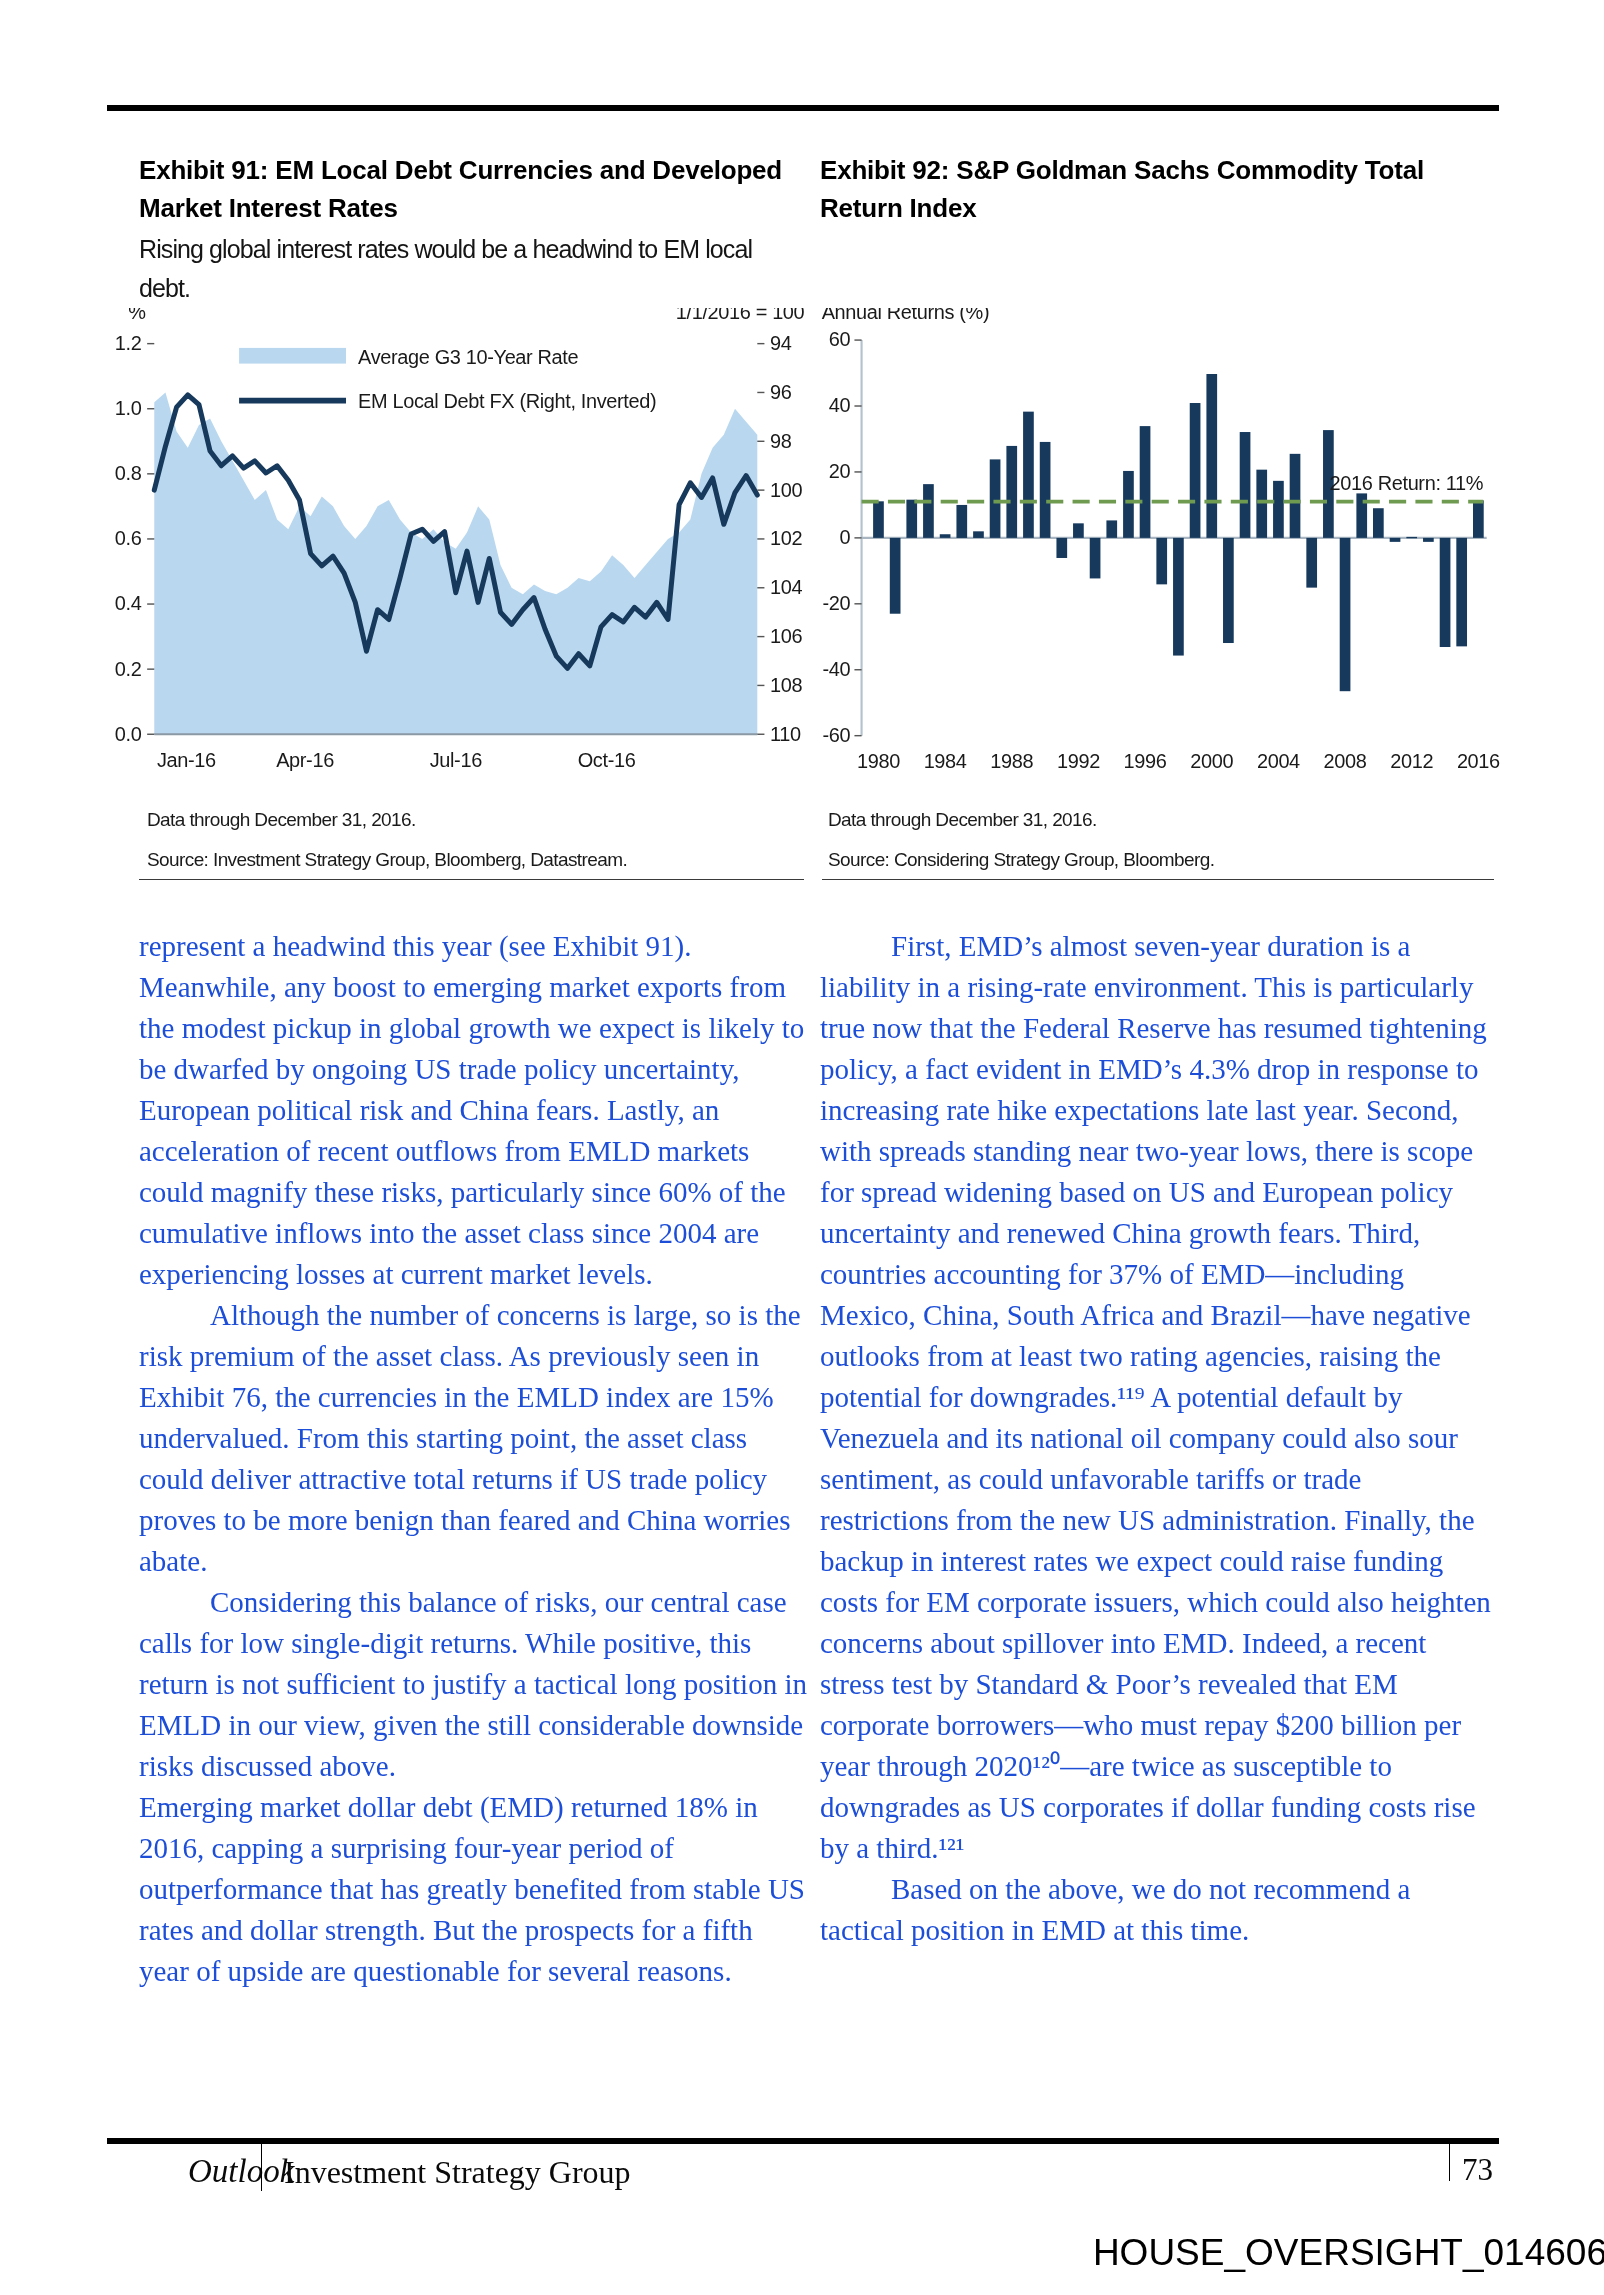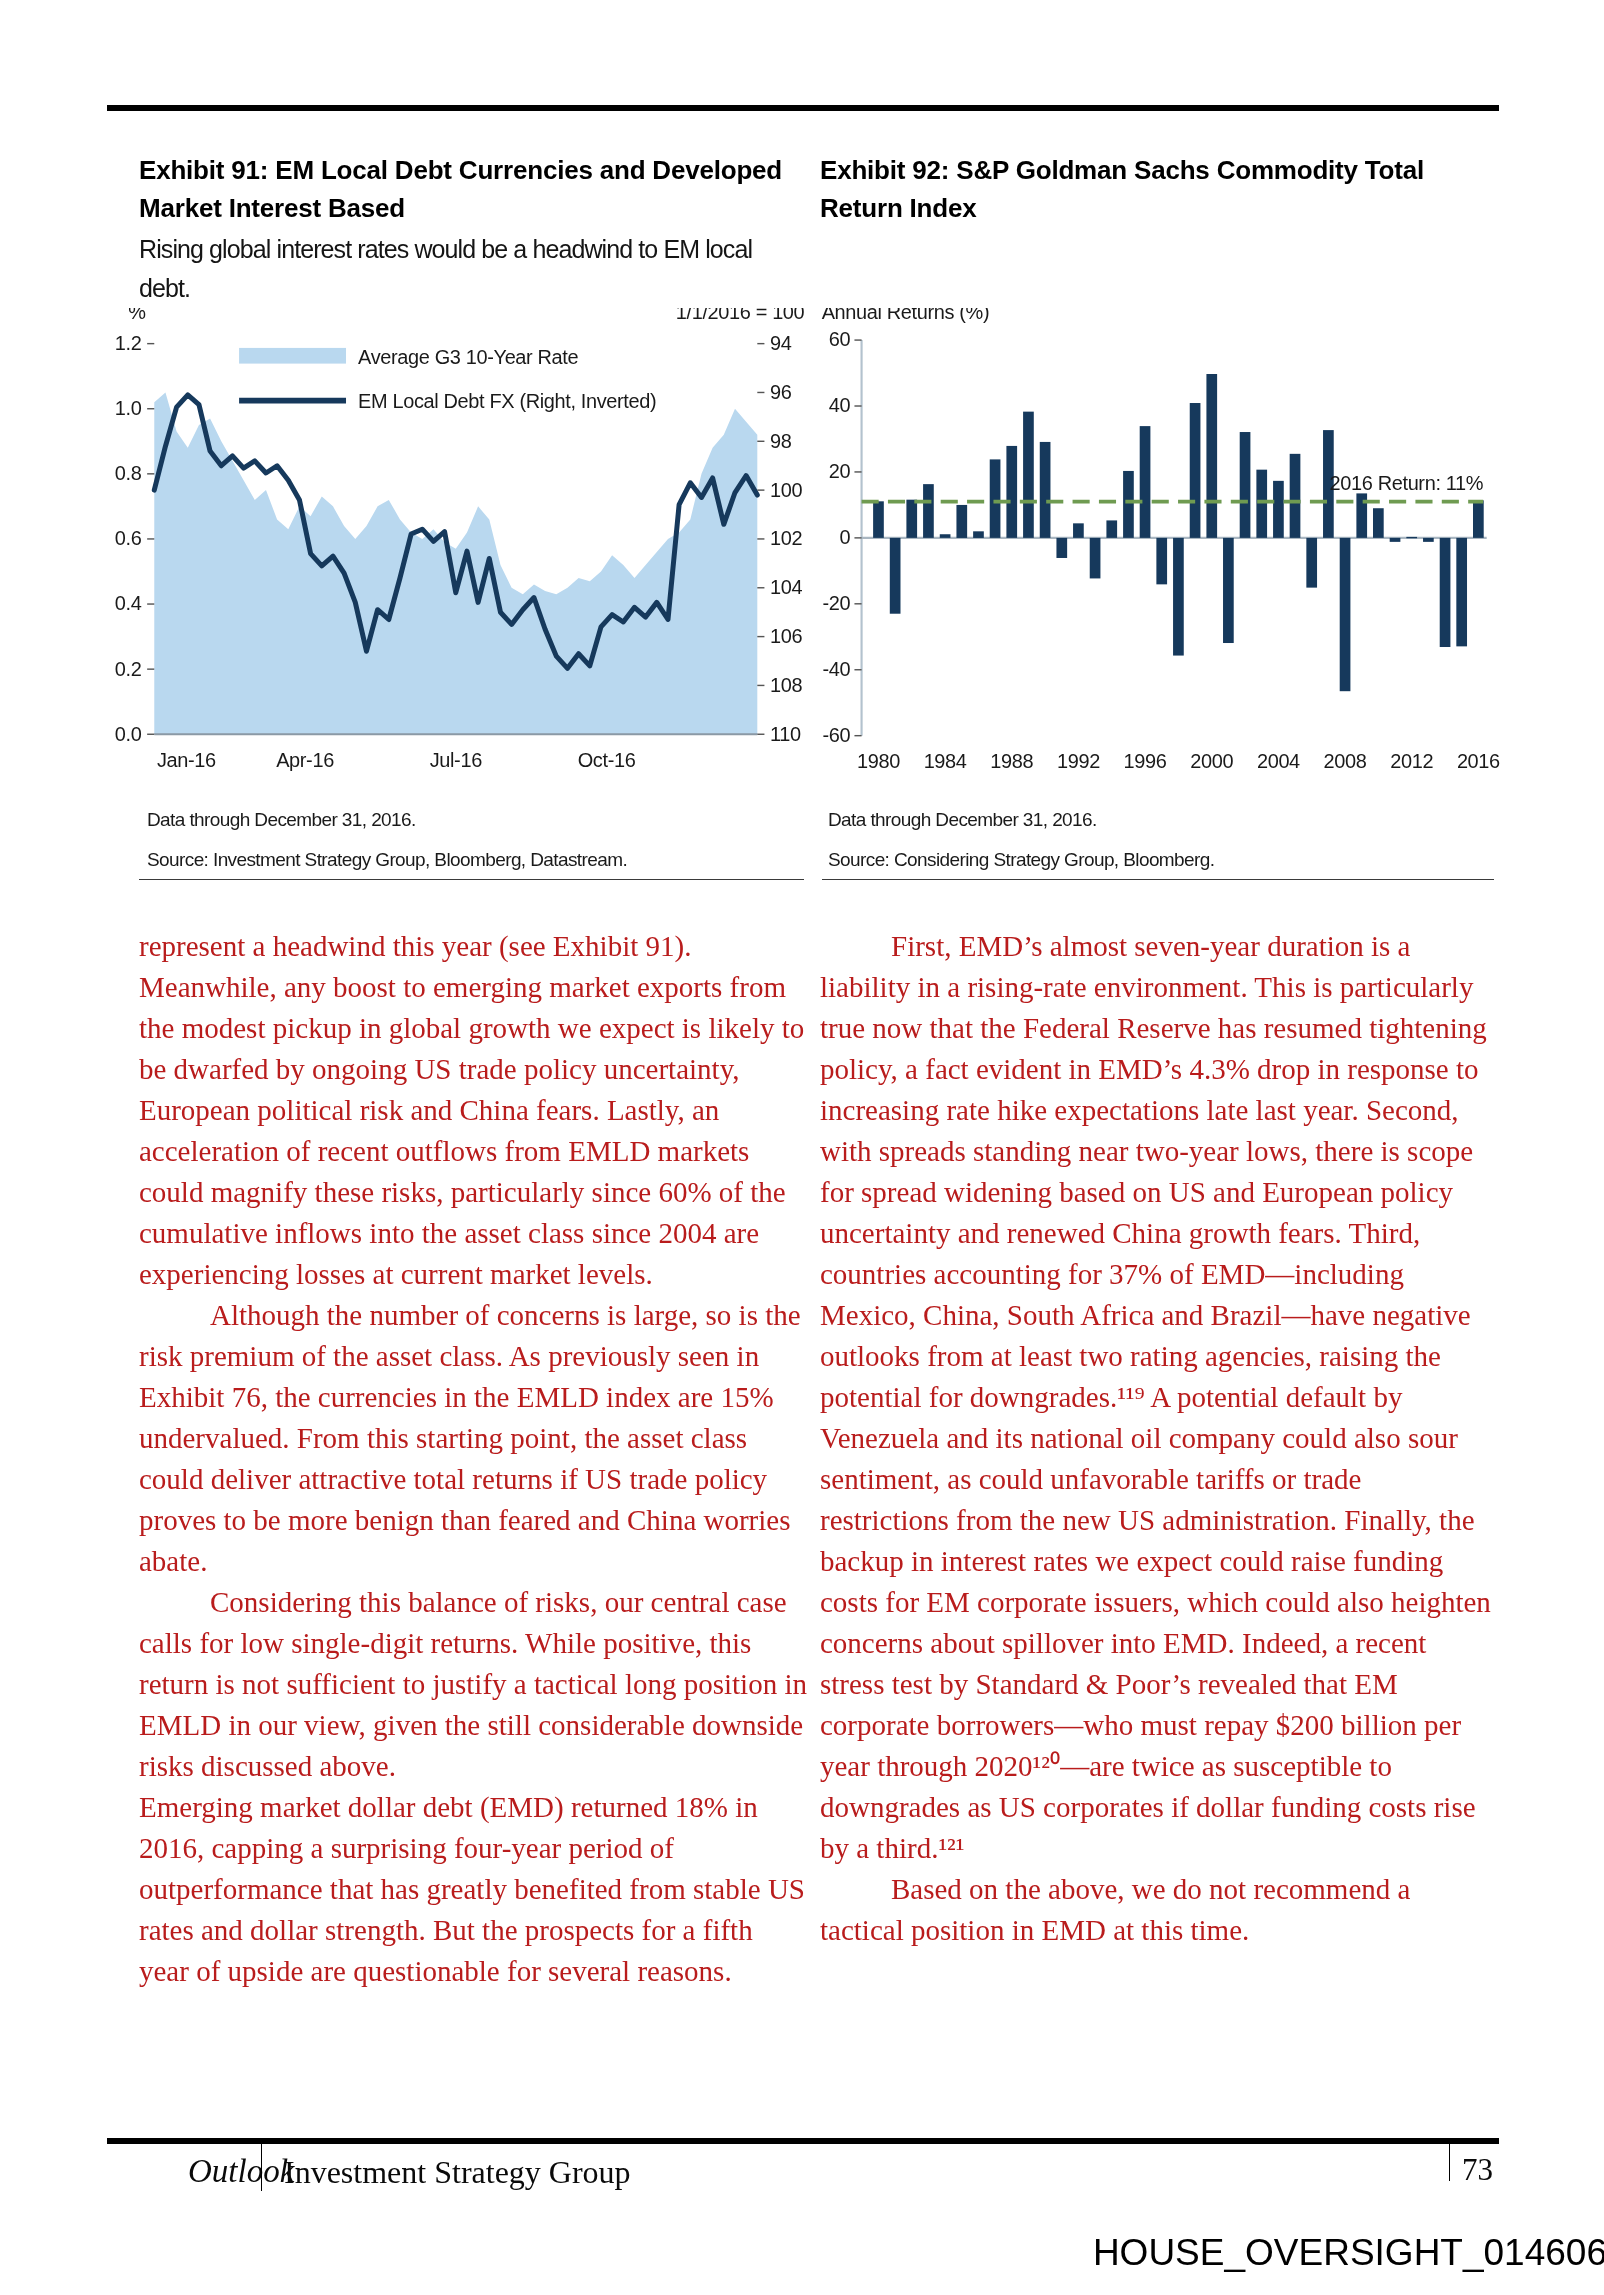--- a/index.html
+++ b/index.html
@@ -4,37 +4,37 @@
 <style>
   html,body{margin:0;padding:0;}
   body{width:1604px;height:2295px;position:relative;background:#ffffff;overflow:hidden;
        font-family:"Liberation Serif", serif;color:#0a0a0a;}
   .abs{position:absolute;}
   .rule{background:#000;}
   .ex-title{font:700 26px/38px "Liberation Sans", sans-serif;letter-spacing:-0.2px;margin:0;color:#000;}
   .ex-sub{font:400 25px/39px "Liberation Sans", sans-serif;letter-spacing:-0.9px;color:#151515;margin:2.9px 0 0;}
   .note{font:400 19px/32px "Liberation Sans", sans-serif;letter-spacing:-0.6px;color:#1a1a1a;margin:8px;}
   .divider{background:#3a3a3a;height:1.4px;}
-  .body-p{font:400 29px/41px "Liberation Serif", serif;margin:0;color:#b91c1c;}
+  .body-p{font:400 29px/41px "Liberation Serif", serif;margin:0;color:#1d4ed8;}
   .indent{text-indent:71px;}
   .section-h{font:700 27px/37px "Liberation Sans", sans-serif;letter-spacing:-0.2px;margin:63px 0 5.7px;color:#000;}
   .footer-brand{font:italic 400 33px/40px "Liberation Serif", serif;}
   .footer-group{font:400 32px/40px "Liberation Serif", serif;}
   .footer-page{font:400 31px/37px "Liberation Serif", serif;}
   .vline{background:#000;width:1.4px;}
   .watermark{font:400 37px/43px "Liberation Sans", sans-serif;color:#000;text-align:right;}
   svg text{font-family:"Liberation Sans", sans-serif;letter-spacing:-0.5px;fill:#1a1a1a;}
 </style>
 </head>
 <body>
 
 <div class="abs rule" style="left:107px;top:105px;width:1392px;height:6.4px;"></div>
 
 <div class="abs" style="left:139px;top:151px;width:667px;">
-  <h3 class="ex-title">Exhibit 91: EM Local Debt Currencies and Developed Market Interest Based</h3>
+  <h3 class="ex-title">Exhibit 91: EM Local Debt Currencies and Developed Market Interest Rates</h3>
   <p class="ex-sub">Rising global interest rates would be a headwind to EM local debt.</p>
 </div>
 
 <div class="abs" style="left:820px;top:151px;width:667px;">
   <h3 class="ex-title">Exhibit 92: S&amp;P Goldman Sachs Commodity Total Return Index</h3>
 </div>
 
 <svg id="chart1" class="abs" style="left:107px;top:308px;" width="699" height="479" viewBox="0 0 980 672">
     <polygon points="66.0,132.2 81.7,118.5 97.3,173.3 113.0,196.1 128.7,164.2 144.3,155.0 160.0,187.0 175.7,214.4 191.3,241.8 207.0,269.2 222.7,255.5 238.3,296.6 254.0,310.3 269.7,278.3 285.3,292.0 301.0,264.6 316.7,278.3 332.3,305.7 348.0,324.0 363.7,305.7 379.3,278.3 395.0,269.2 410.7,296.6 426.3,314.9 442.0,324.0 457.7,310.3 473.3,328.6 489.0,337.7 504.7,314.9 520.3,278.3 536.0,296.6 551.7,360.5 567.3,392.5 583.0,401.6 598.7,387.9 614.3,397.1 630.0,401.6 645.7,392.5 661.3,378.8 677.0,383.4 692.7,369.7 708.3,346.8 724.0,360.5 739.7,378.8 755.3,360.5 771.0,342.3 786.7,324.0 802.3,314.9 818.0,296.6 833.7,232.7 849.3,196.1 865.0,177.9 880.7,141.3 896.3,159.6 912.0,177.9 912,598 66,598" fill="#b9d8ef"></polygon>
     <polyline points="66.0,255.5 81.7,193.9 97.3,139.0 113.0,121.9 128.7,135.6 144.3,200.7 160.0,221.3 175.7,207.5 191.3,224.7 207.0,214.4 222.7,231.5 238.3,221.3 254.0,241.8 269.7,269.2 285.3,344.5 301.0,361.7 316.7,348.0 332.3,372.0 348.0,413.0 363.7,481.5 379.3,423.3 395.0,437.0 410.7,378.8 426.3,317.1 442.0,310.3 457.7,327.4 473.3,313.7 489.0,399.4 504.7,341.1 520.3,413.0 536.0,351.4 551.7,426.8 567.3,443.9 583.0,423.3 598.7,406.2 614.3,450.7 630.0,488.4 645.7,505.5 661.3,485.0 677.0,502.1 692.7,447.3 708.3,430.2 724.0,440.5 739.7,419.9 755.3,433.6 771.0,413.0 786.7,437.0 802.3,276.0 818.0,245.2 833.7,265.8 849.3,238.4 865.0,303.5 880.7,258.9 896.3,235.0 912.0,262.4" fill="none" stroke="#16395c" stroke-width="7" stroke-linejoin="round" stroke-linecap="round"></polyline>

